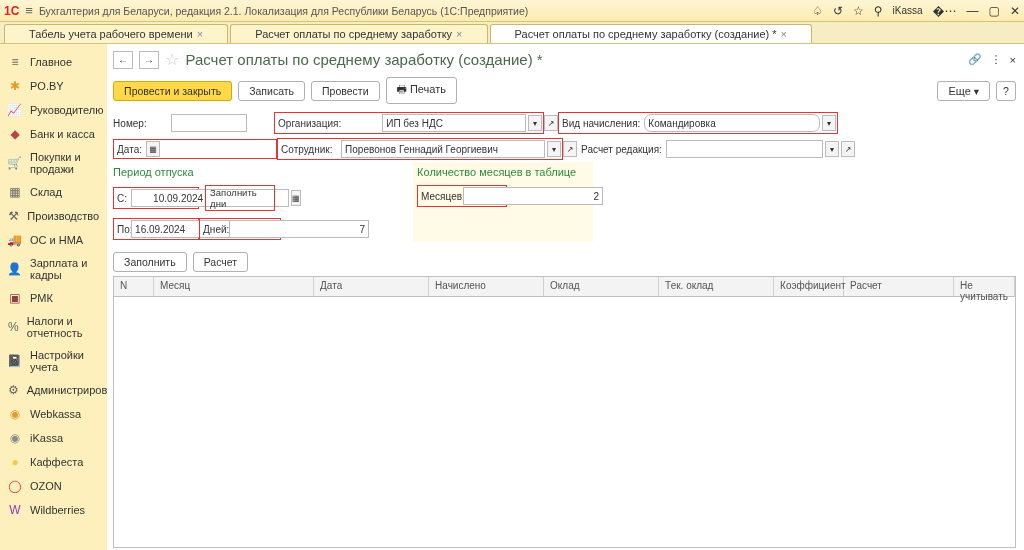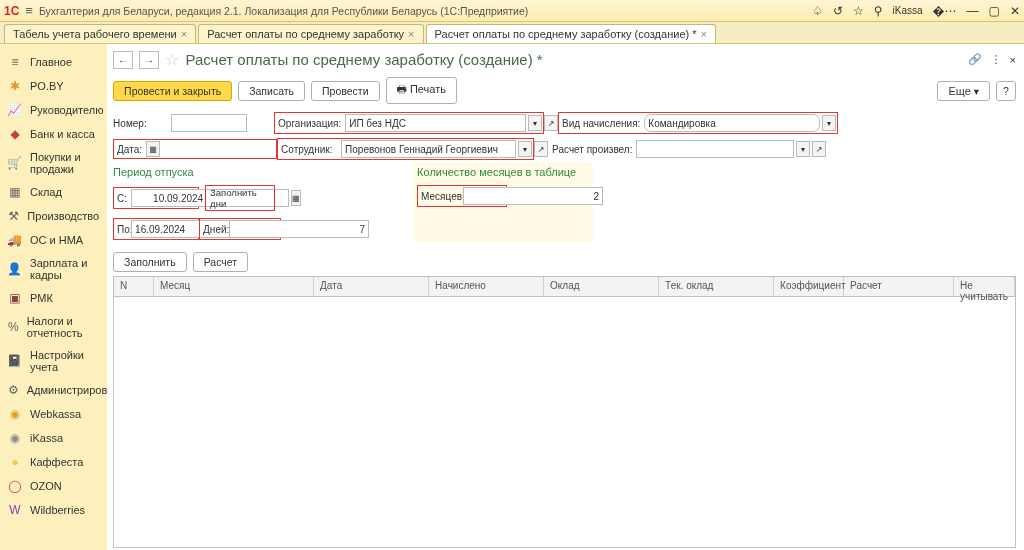--- a/index.html
+++ b/index.html
@@ -4,21 +4,21 @@
 <style>
 *{box-sizing:border-box;margin:0;padding:0;font-family:Arial,sans-serif;font-size:11px;color:#333}
 body{background:#fff;width:1024px;height:550px;overflow:hidden}
 .top-bar{height:22px;background:linear-gradient(#fef5d4,#fdecb0);border-bottom:1px solid #d4c47a;display:flex;align-items:center;padding:0 4px;gap:6px}
 .logo{color:#e31e24;font-weight:bold;font-size:12px}
 .burger{font-size:13px;color:#666;cursor:pointer}
 .app-title{flex:1;color:#555;font-size:10.5px;white-space:nowrap;overflow:hidden}
 .top-icons{display:flex;gap:10px;align-items:center;color:#666}
 .top-icons span{cursor:pointer;font-size:12px}
 .tabs-bar{height:22px;background:#f7edc3;border-bottom:1px solid #d4c47a;display:flex;align-items:flex-end;padding:0 4px}
-.tab{padding:3px 8px;border:1px solid #c9b86b;border-bottom:none;background:#fdf4cc;margin-right:2px;border-radius:3px 3px 0 0;font-size:10px;display:flex;align-items:center;gap:4px;cursor:pointer}
+.tab{padding:3px 24px;border:1px solid #c9b86b;border-bottom:none;background:#fdf4cc;margin-right:2px;border-radius:3px 3px 0 0;font-size:10px;display:flex;align-items:center;gap:4px;cursor:pointer}
 .tab.active{background:#fff}
 .tab .x{color:#888;cursor:pointer}
 .main{display:flex;height:506px}
 .sidebar{width:108px;background:#fdf0bc;padding:6px 0;overflow:hidden}
 .side-item{display:flex;align-items:center;gap:8px;padding:5px 8px;cursor:pointer;font-size:10.5px;color:#444}
 .side-icon{width:14px;height:14px;display:inline-flex;align-items:center;justify-content:center;font-size:12px}
 .content{flex:1;background:#fff;display:flex;flex-direction:column;padding:4px 8px 4px 6px;position:relative}
 .header-row{display:flex;align-items:center;gap:6px;padding:2px 0 6px}
 .nav-btn{width:20px;height:18px;border:1px solid #bbb;background:#fff;display:flex;align-items:center;justify-content:center;cursor:pointer;font-size:10px}
 .star{color:#ccc;font-size:16px;cursor:pointer}
@@ -182,44 +182,44 @@
       <div class="btn outline q-btn">?</div>
     </div>
 
     <div class="form-area">
       <div class="form-row">
         <span class="fld-label" style="width:58px">Номер:</span>
         <input class="fld-input" style="width: 76px;" value="">
         <div style="width:27px"></div>
         <div class="fld-wrap" style="width:270px">
           <span class="fld-label" style="min-width:60px">Организация:</span>
-          <input class="fld-input" style="flex: 1 1 0%; border: 1px solid rgb(187, 187, 187);" value="ИП без НДС">
+          <input class="fld-input" style="flex: 1 1 0%; border: 1px solid rgb(187, 187, 187); margin-left: 37px;" value="ИП без НДС">
           <div class="sel-btn">▾</div>
         </div>
         <div class="sel-btn">↗</div>
         <div class="fld-wrap" style="width:280px">
           <span class="fld-label" style="min-width:75px">Вид начисления:</span>
           <input class="fld-input" style="flex: 1 1 0%; border-radius: 7px;" value="Командировка">
           <div class="sel-btn">▾</div>
         </div>
       </div>
 
       <div class="form-row">
         <div class="fld-wrap" style="width:164px">
           <span class="fld-label" style="min-width:28px">Дата:</span>
           <div class="sel-btn">▦</div>
         </div>
-        <div class="fld-wrap" style="width:257px">
+        <div class="fld-wrap" style="width:286px">
           <span class="fld-label" style="min-width:60px">Сотрудник:</span>
           <input class="fld-input" style="flex: 1 1 0%;" value="Поревонов Геннадий Георгиевич">
           <div class="sel-btn">▾</div>
         </div>
         <div class="sel-btn">↗</div>
         <div class="fld-wrap noborder" style="width:280px">
-          <span class="fld-label" style="min-width:75px">Расчет произвел:</span>
+          <span class="fld-label" style="min-width:75px">Расчет редакция:</span>
           <input class="fld-input" style="flex: 1 1 0%;" value="">
           <div class="sel-btn">▾</div>
           <div class="sel-btn">↗</div>
         </div>
       </div>
 
       <div class="period-box">
         <div class="period-col" style="width:290px">
           <span class="section-label">Период отпуска</span>
           <div class="form-row">

